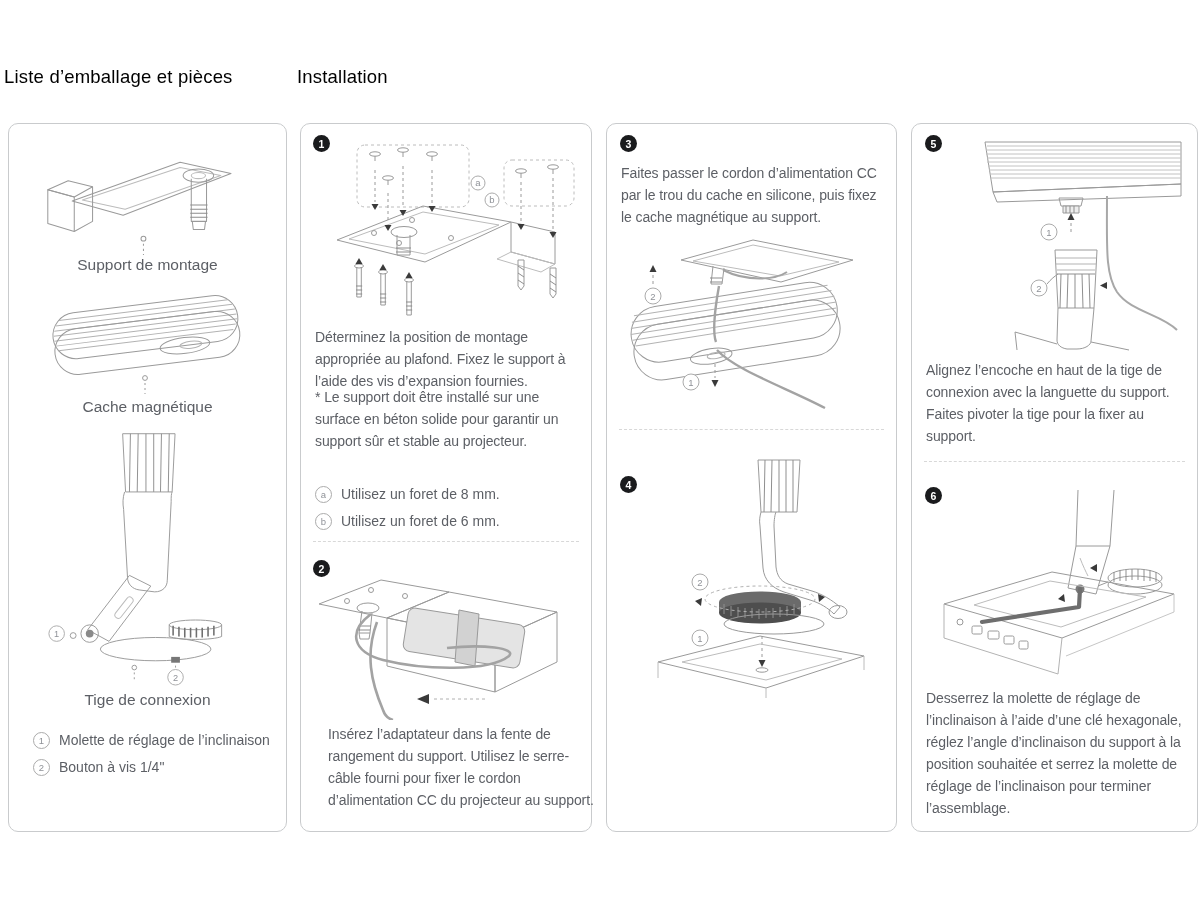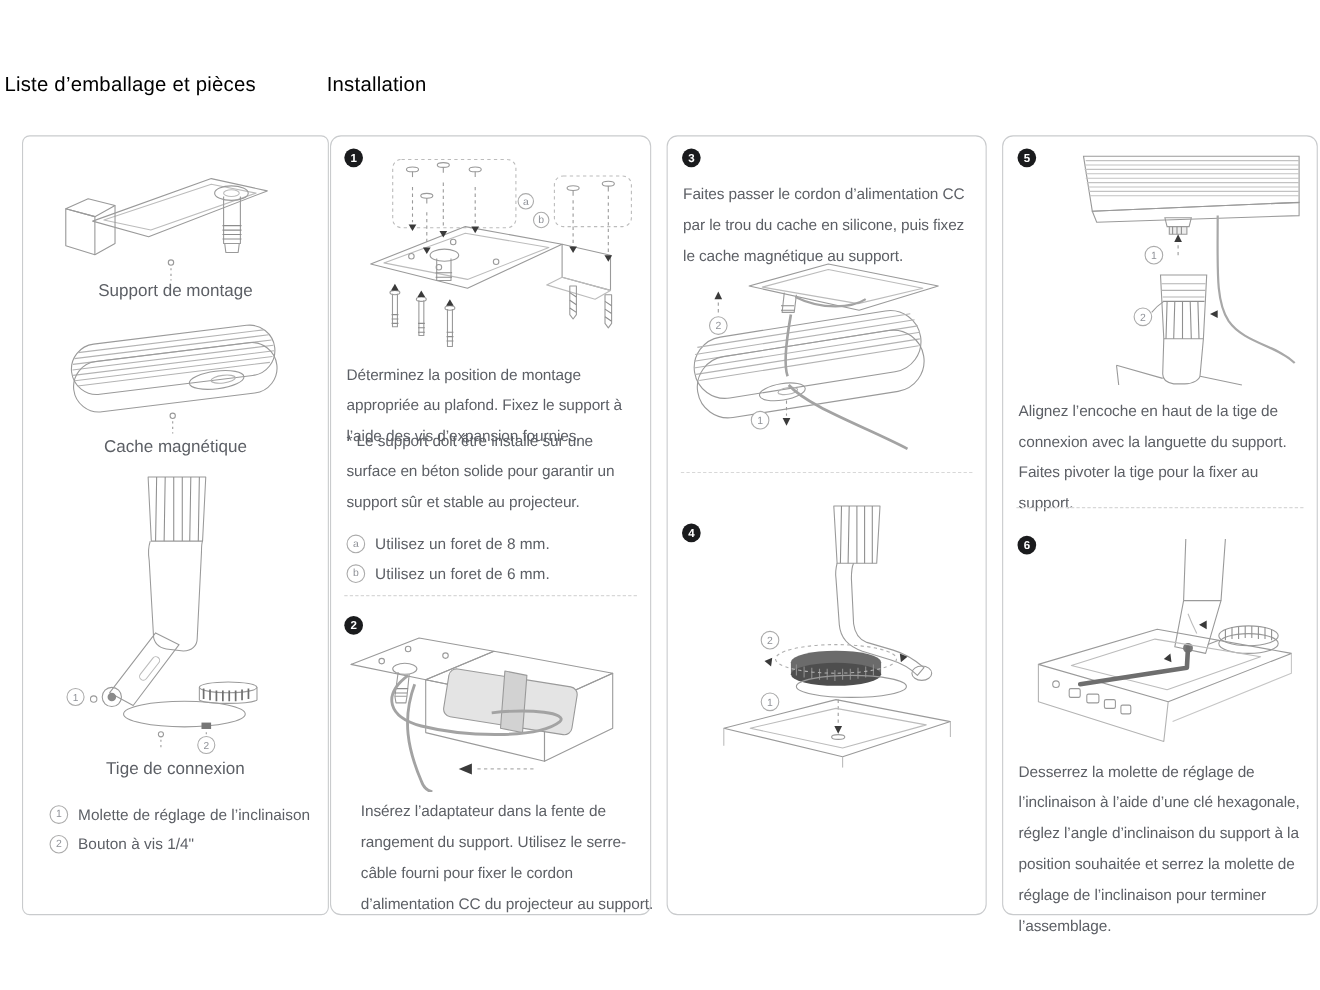--- a/index.html
+++ b/index.html
@@ -2,39 +2,39 @@
 <html><head>
 <meta charset="utf-8">
 <style>
   html,body{margin:0;padding:0;background:#fff;}
   .page{position:relative;width:1200px;height:900px;background:#fff;overflow:hidden;
         font-family:"Liberation Sans",sans-serif;color:#5c5f65;}
   .hdr{position:absolute;font-size:18.5px;font-weight:500;color:#000000;letter-spacing:.2px;}
   .panel{position:absolute;top:123px;height:707px;background:#fff;border:1px solid #c9cbcd;border-radius:10px;}
   .badge{position:absolute;width:17px;height:17px;border-radius:50%;background:#1a1b1d;color:#fff;
          font-size:10.5px;font-weight:700;display:flex;align-items:center;justify-content:center;}
-  .txt{position:absolute;font-size:14px;line-height:28px;color:#5c5f65;letter-spacing:-.1px;}
+  .txt{position:absolute;font-size:14px;line-height:22px;color:#5c5f65;letter-spacing:-.1px;}
   .plabel{position:absolute;left:0;right:0;text-align:center;font-size:15.5px;color:#5c5f65;}
   .divider{position:absolute;left:12px;right:12px;height:0;border-top:1px dashed #d8d8d8;}
   .rows{position:absolute;}
   .row{display:flex;align-items:flex-start;gap:9px;margin-bottom:8px;font-size:14px;line-height:19px;color:#5c5f65;}
   .ring{flex:none;width:15px;height:15px;margin-top:1px;border:1px solid #ababab;border-radius:50%;
         color:#8f9298;font-size:9.5px;display:flex;align-items:center;justify-content:center;}
   svg{display:block;position:absolute;}
   svg text.co{font-size:9.5px;fill:#8f9298;text-anchor:middle;font-family:"Liberation Sans",sans-serif;}
 </style>
 </head>
 <body>
 
 <div class="page">
 
   <div class="hdr" style="left:4px;top:66px;">Liste d’emballage et pièces</div>
   <div class="hdr" style="left:297px;top:66px;">Installation</div>
 
-  <div class="panel" style="left:20px;width:277px;border-radius:7px;">
+  <div class="panel" style="left:8px;width:277px;">
 
     <svg style="left:20px;top:18px;" width="235" height="116" viewBox="0 0 230 114">
       <g fill="none" stroke="#9a9a9a" stroke-width="1" stroke-linejoin="round">
         <path d="M42,58 L148,20 L198,31 L92,72 Z"></path>
         <path d="M52,57 L148,25 L188,33 L94,66 Z" stroke="#bcbcbc"></path>
         <path d="M18,47 L38,38 L62,44 L44,54 Z"></path>
         <path d="M18,47 L18,80 L44,88 L44,54 Z"></path>
         <path d="M44,88 L62,78 L62,44"></path>
         <ellipse cx="166" cy="33" rx="15" ry="6.5"></ellipse>
         <ellipse cx="166" cy="33" rx="7" ry="3" stroke="#bcbcbc"></ellipse>

